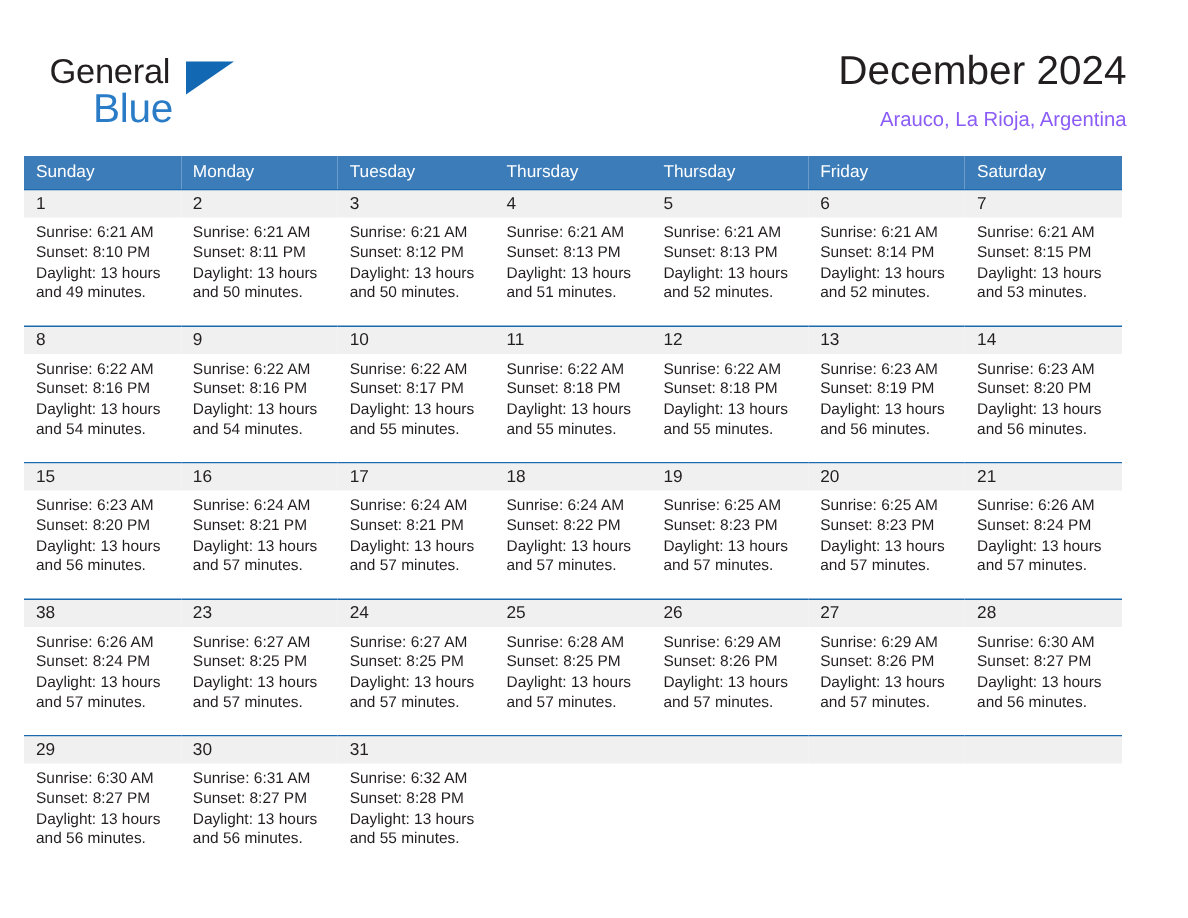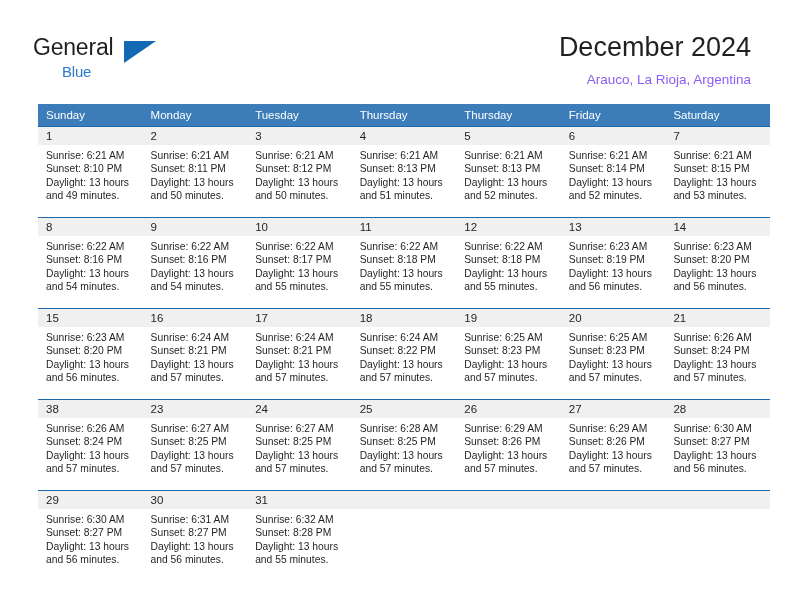--- a/index.html
+++ b/index.html
@@ -41,21 +41,21 @@
     height: 26px;
     line-height: 26px;
     font-size: 23px;
     color: #231f20;
     letter-spacing: -0.2px;
   }
   .logo-row2 {
     position: relative;
     height: 24px;
     line-height: 24px;
-    font-size: 15px;
+    font-size: 27px;
     color: #2a7cc7;
     margin-left: 29px;
     letter-spacing: -0.2px;
   }
   .logo-tri {
     position: absolute;
     left: 91px;
     top: 7px;
     width: 0;
     height: 0;
@@ -81,21 +81,21 @@
     font-size: 13.5px;
     line-height: 20px;
     color: #8b5cf6;
     margin: 6px 0 0 0;
     white-space: nowrap;
   }
 
   
   .cal {
     position: absolute;
-    left: 38px;
+    left: 16px;
     top: 104px;
     width: 732px;
     border-collapse: collapse;
     table-layout: fixed;
   }
   .cal th {
     background: #3b7cb9;
     color: #ffffff;
     font-size: 11.5px;
     font-weight: normal;

